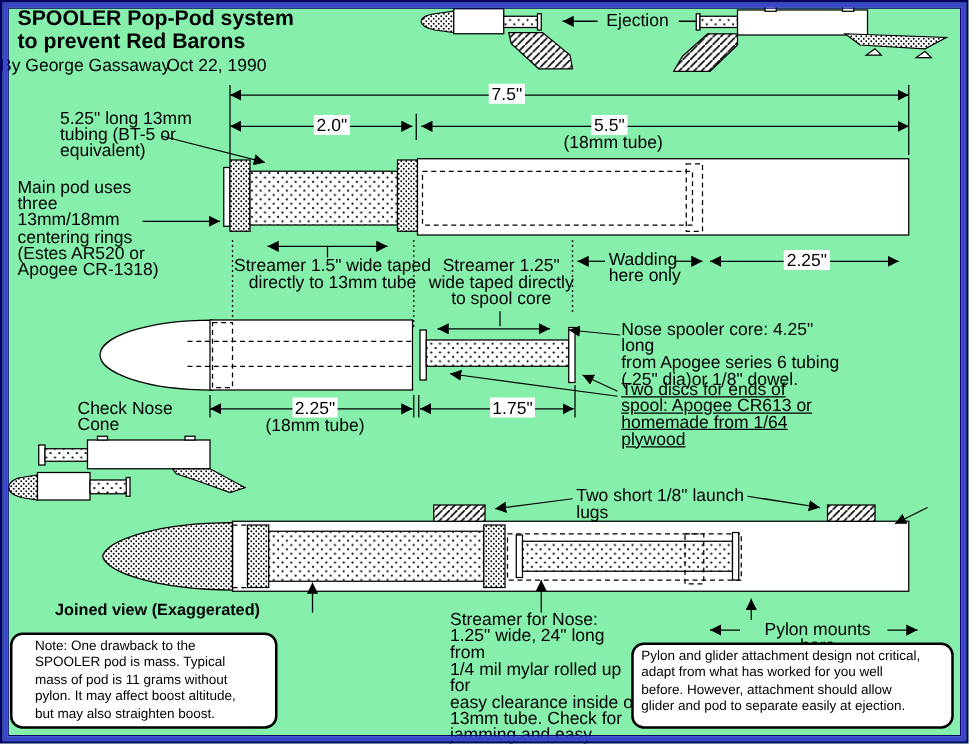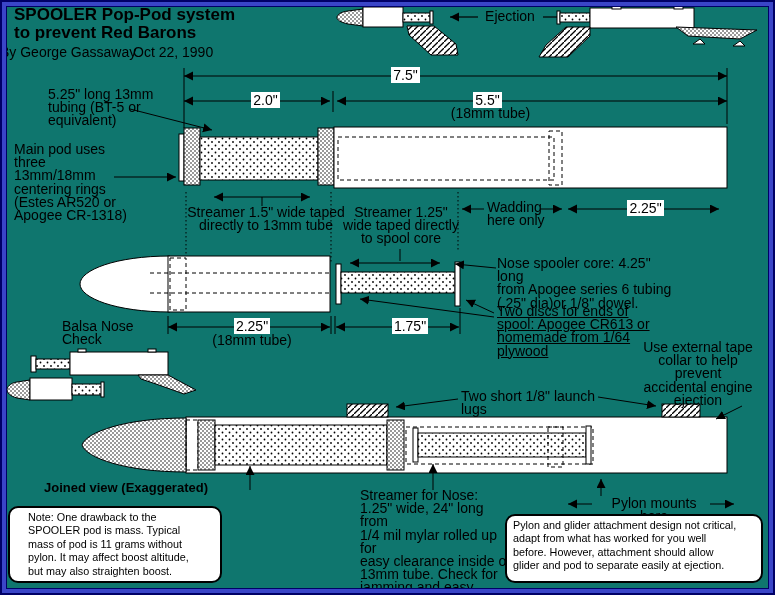--- a/index.html
+++ b/index.html
@@ -1,16 +1,16 @@
 <!DOCTYPE html>
 <html><head>
 <meta charset="utf-8">
 <style>
   html,body{margin:0;padding:0;background:#fff;}
-  .page{position:relative;width:775px;height:595px;background:#0f766e;overflow:hidden;
+  .page{position:relative;width:775px;height:595px;background:#86efac;overflow:hidden;
         font-family:"Liberation Sans",sans-serif;color:#000;}
   .frame-outer{position:absolute;inset:0;border:2px solid #000066;pointer-events:none;z-index:10;}
   .frame-mid{position:absolute;inset:2px;border:4px solid #3a45c8;pointer-events:none;z-index:10;}
   .frame-inner{position:absolute;inset:6px;border:1px solid #000066;pointer-events:none;z-index:10;}
   svg.draw{position:absolute;left:0;top:0;z-index:1;}
   .lbl{position:absolute;z-index:2;font-size:14px;line-height:13.2px;white-space:pre-line;}
   .c{text-align:center;}
   .bgw{background:#fff;padding:0 2px;}
   .title{position:absolute;z-index:2;font-size:17px;font-weight:bold;line-height:18px;}
   .heading{position:absolute;z-index:2;font-size:13px;font-weight:bold;}
@@ -184,31 +184,26 @@
 here only</div>
   <div class="lbl c" style="left:618px;top:202px;width:55px;"><span class="bgw">2.25"</span></div>
 
   <div class="lbl" style="left:497px;top:257px;width:180px;">Nose spooler core: 4.25" long
 from Apogee  series 6 tubing
 (.25" dia)or 1/8" dowel.</div>
   <div class="lbl" style="left:497px;top:305px;width:170px;text-decoration:underline;">Two discs for ends of
 spool: Apogee CR613 or
 homemade from 1/64
 plywood</div>
-  <div class="lbl" style="left:62px;top:320px;width:100px;">Balsa Nose Check</div>
+  <div class="lbl" style="left:62px;top:320px;width:100px;">Check Nose Cone</div>
 
   <div class="lbl c" style="left:227px;top:320px;width:50px;"><span class="bgw">2.25"</span></div>
   <div class="lbl c" style="left:207px;top:334px;width:90px;">(18mm tube)</div>
   <div class="lbl c" style="left:385px;top:320px;width:50px;"><span class="bgw">1.75"</span></div>
 
-  <div class="lbl c" style="left:628px;top:341px;width:140px;">Use external tape
-collar to help
-prevent
-accidental engine
-ejection</div>
   <div class="lbl" style="left:461px;top:390px;width:145px;">Two short 1/8" launch lugs</div>
   <div class="lbl c" style="left:598px;top:497px;width:112px;">Pylon mounts here</div>
 
   <div class="heading" style="left:8px;top:480px;margin-left:36px;">Joined view (Exaggerated)</div>
 
   <div class="notebox" style="left:8px;top:506px;width:214px;height:77px;padding-left:18px;">Note: One drawback to the
 SPOOLER pod is mass. Typical
 mass of pod is 11 grams without
 pylon. It may affect boost altitude,
 but may also straighten boost.</div>

